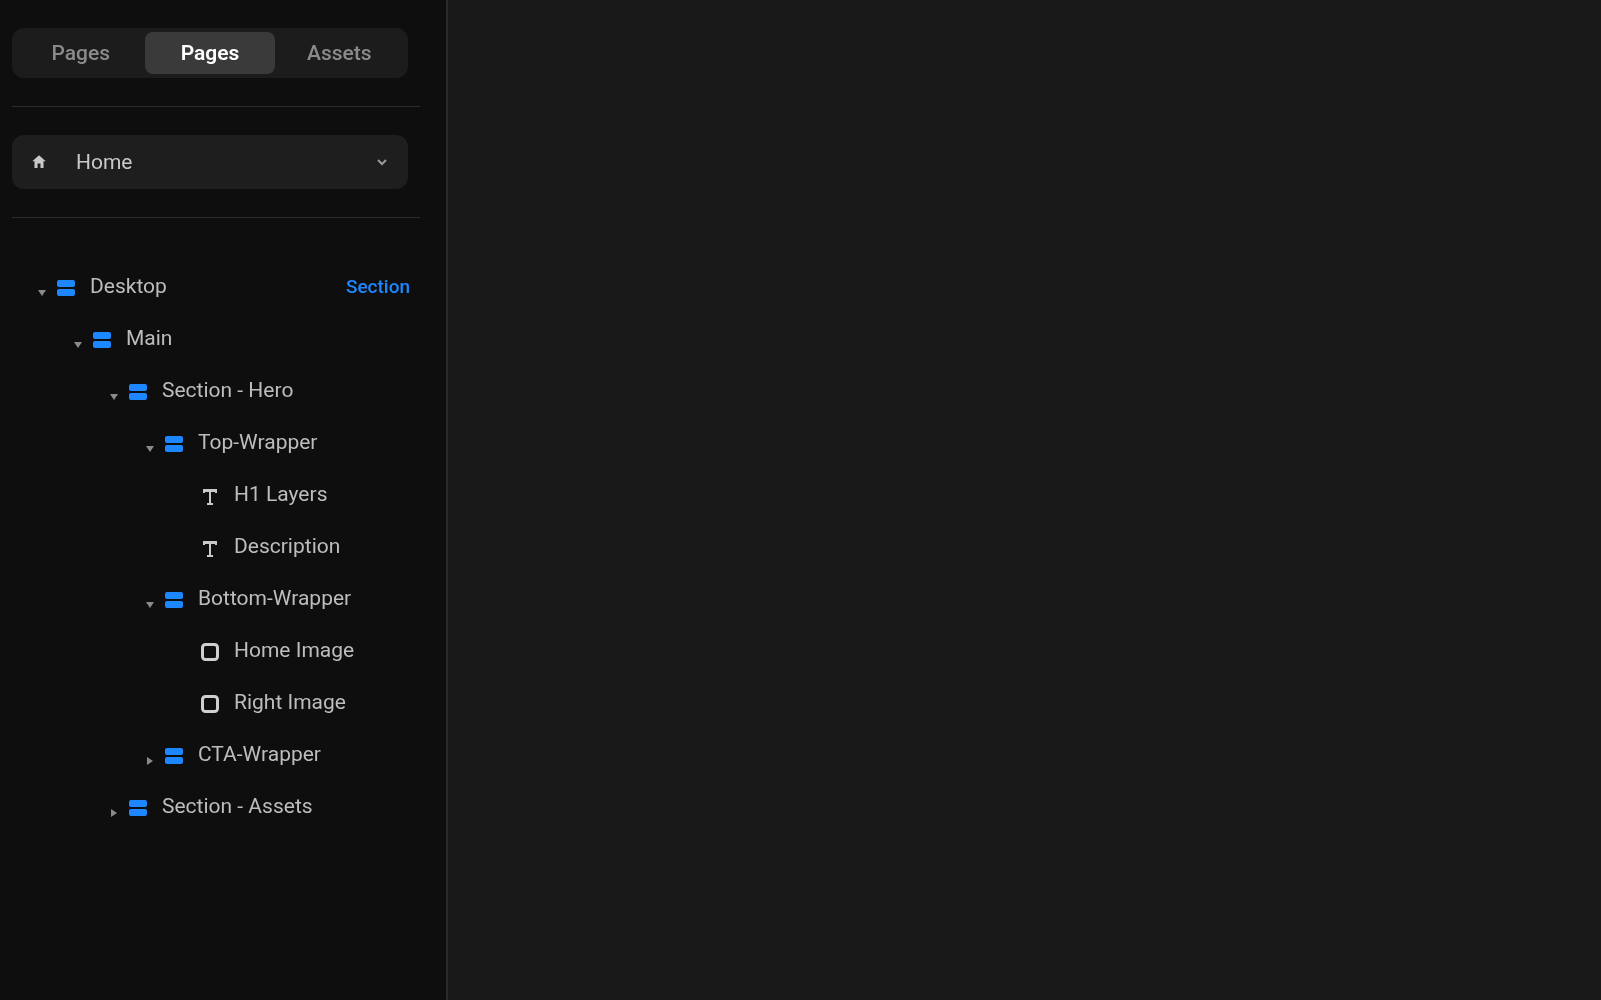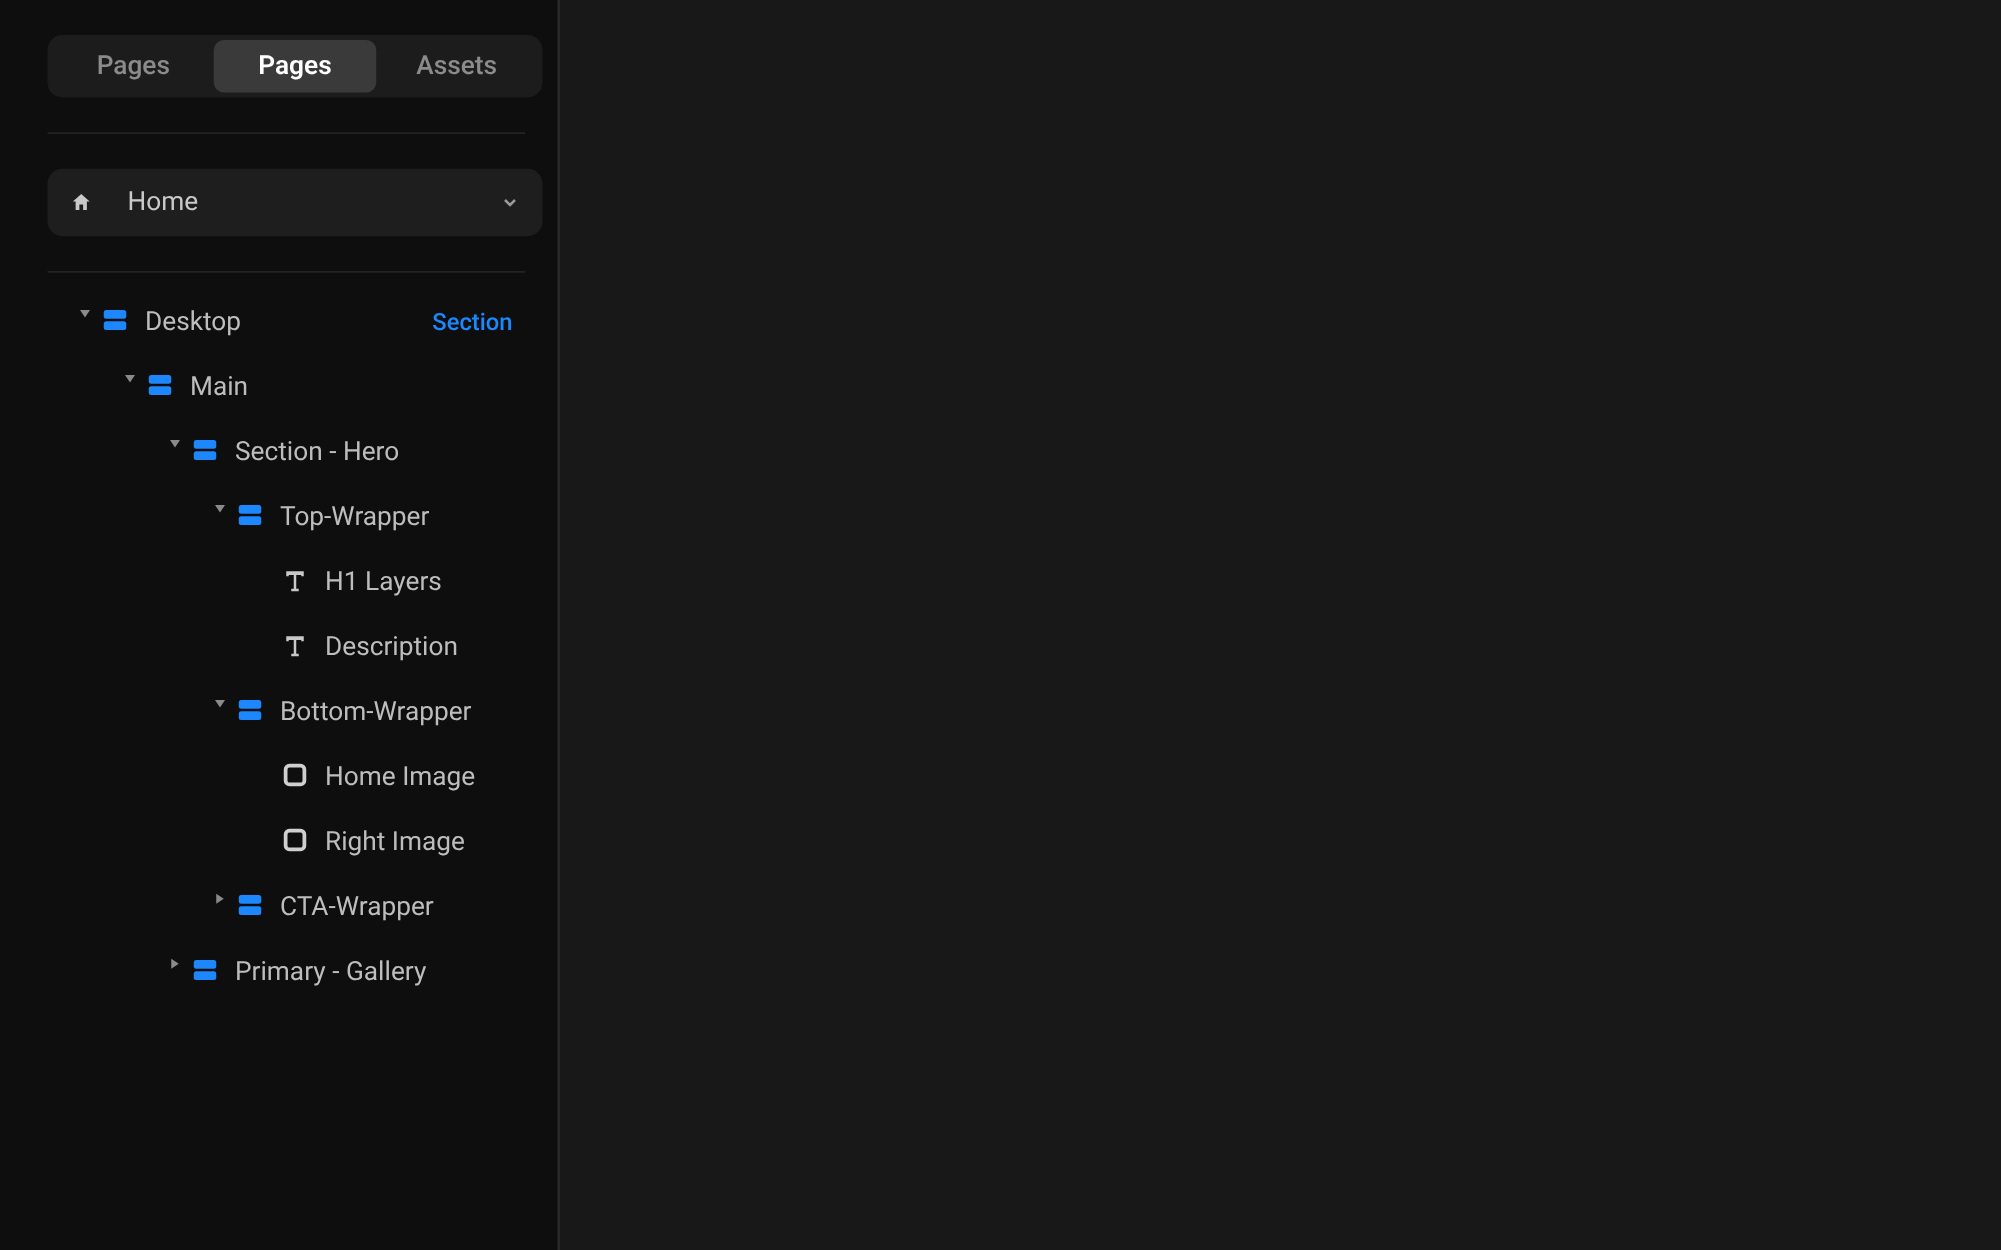--- a/index.html
+++ b/index.html
@@ -10,21 +10,21 @@
     -webkit-font-smoothing: antialiased;
     text-rendering: optimizeLegibility;
     display: flex;
   }
 
   .sidebar {
     width: 448px;
     height: 1000px;
     background: #0e0e0e;
     border-right: 2px solid #2a2a2a;
-    padding: 28px 26px 0 38px;
+    padding: 28px 26px 0 12px;
   }
 
   
   .tab-strip {
     display: flex;
     gap: 0;
     background: #1c1c1c;
     border-radius: 12px;
     padding: 4px;
     width: 396px;
@@ -80,21 +80,21 @@
   .page-select .chevron {
     width: 16px; height: 16px;
     color: #9a9a9a;
   }
 
   
   .tree { margin-top: 4px; }
   .tree-row {
     height: 52px;
     display: flex;
-    align-items: flex-start;
+    align-items: flex-end;
     font-size: 21px;
     color: #bdbdbd;
     cursor: pointer;
     position: relative;
   }
   .tree-row .toggle {
     width: 24px;
     display: flex;
     align-items: center;
     justify-content: center;
@@ -298,19 +298,19 @@
           <svg viewBox="0 0 10 10" fill="currentColor">
             <polygon points="2,1 8,5 2,9"></polygon>
           </svg>
         </span>
         <span class="ico">
           <svg class="stack-icon" viewBox="0 0 20 20">
             <rect x="1" y="2" width="18" height="7" rx="2"></rect>
             <rect x="1" y="11" width="18" height="7" rx="2"></rect>
           </svg>
         </span>
-        <span class="lbl">Primary - Gallery</span>
+        <span class="lbl">Section - Assets</span>
       </div>
     </div>
 
 </div>
 
 <div class="canvas"></div>
 
 </body></html>

